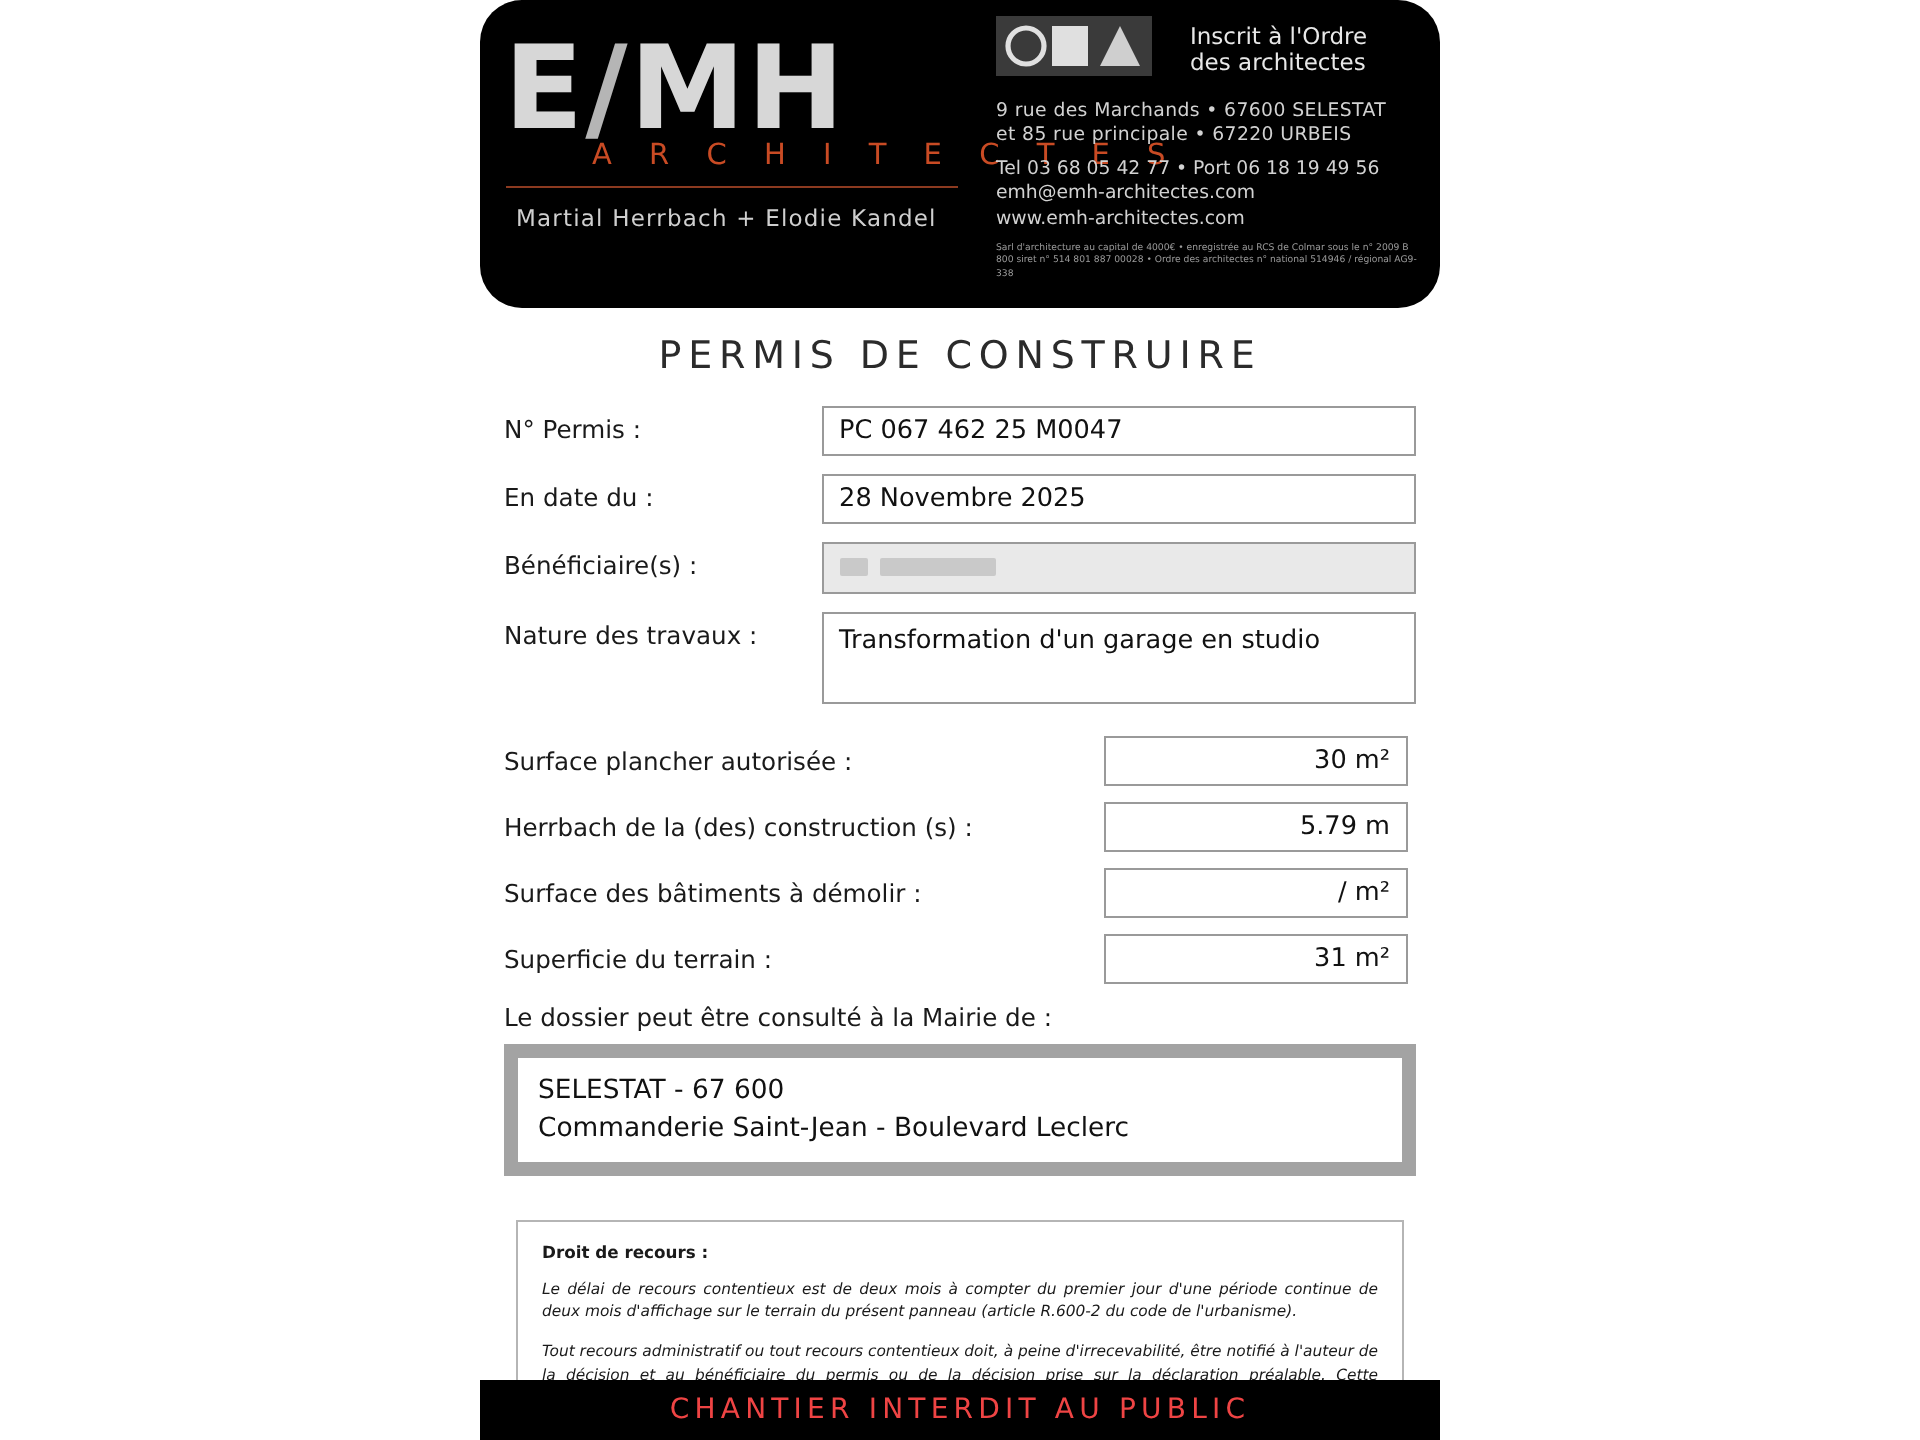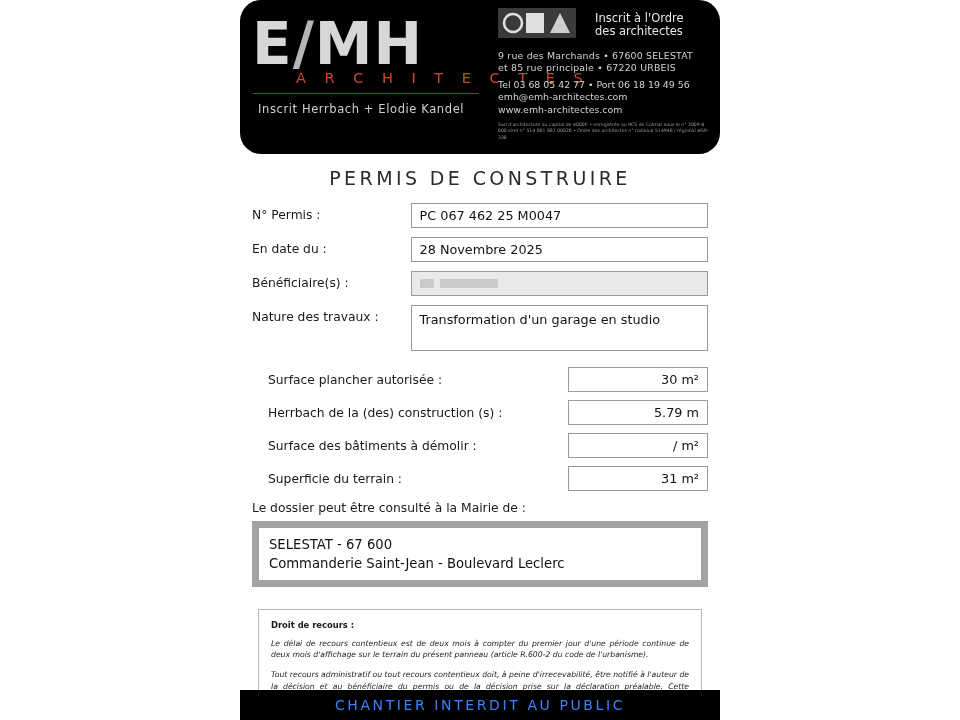--- a/index.html
+++ b/index.html
@@ -185,30 +185,29 @@
     width: 300px;
     height: 46px;
     padding-top: 6px;
   }
 
   
   .nrow {
     display: flex;
     align-items: center;
     margin-bottom: 8px;
-    justify-content: flex-end;
   }
   .nrow .lbl {
     font-size: 12.3px;
     color: #1a1a1a;
     width: 300px;
     white-space: nowrap;
   }
   .nrow .field {
-    width: 140px;
+    width: 152px;
     border: 1px solid #9a9a9a;
     background: #ffffff;
     box-sizing: border-box;
     font-size: 12.8px;
     color: #111111;
     text-align: right;
     padding: 4px 8px;
     min-height: 22px;
   }
 
@@ -258,21 +257,21 @@
   }
 
   
   .footer {
     position: absolute;
     left: 0;
     bottom: 0;
     width: 480px;
     height: 30px;
     background: #000000;
-    color: #3b82f6;
+    color: #ef4444;
     font-size: 14px;
     letter-spacing: 2.6px;
     display: flex;
     align-items: center;
     justify-content: center;
   }
 </style>
 </head>
 <body>
 
@@ -280,21 +279,21 @@
   <div class="panel">
 
     <div class="header">
 
       <div class="logo-block">
         <div class="logo-emh">
           <span>E</span><span class="slash">/</span><span>M</span><span>H</span>
         </div>
         <div class="logo-architectes">A R C H I T E C T E S</div>
         <div class="logo-rule"></div>
-        <div class="logo-names">Inscrit Herrbach + Elodie Kandel</div>
+        <div class="logo-names">Martial Herrbach + Elodie Kandel</div>
       </div>
 
       <div class="ordre-block">
         <div class="ordre-top">
           <span class="ordre-mark">
             <svg width="78" height="30" viewBox="0 0 78 30">
               <rect x="0" y="0" width="78" height="30" fill="#3a3a3a"></rect>
               <circle cx="15" cy="15" r="9" fill="none" stroke="#e0e0e0" stroke-width="2.6"></circle>
               <rect x="28" y="5" width="18" height="20" fill="#e0e0e0"></rect>
               <polygon points="52,25 62,5 72,25" fill="#cfcfcf"></polygon>

